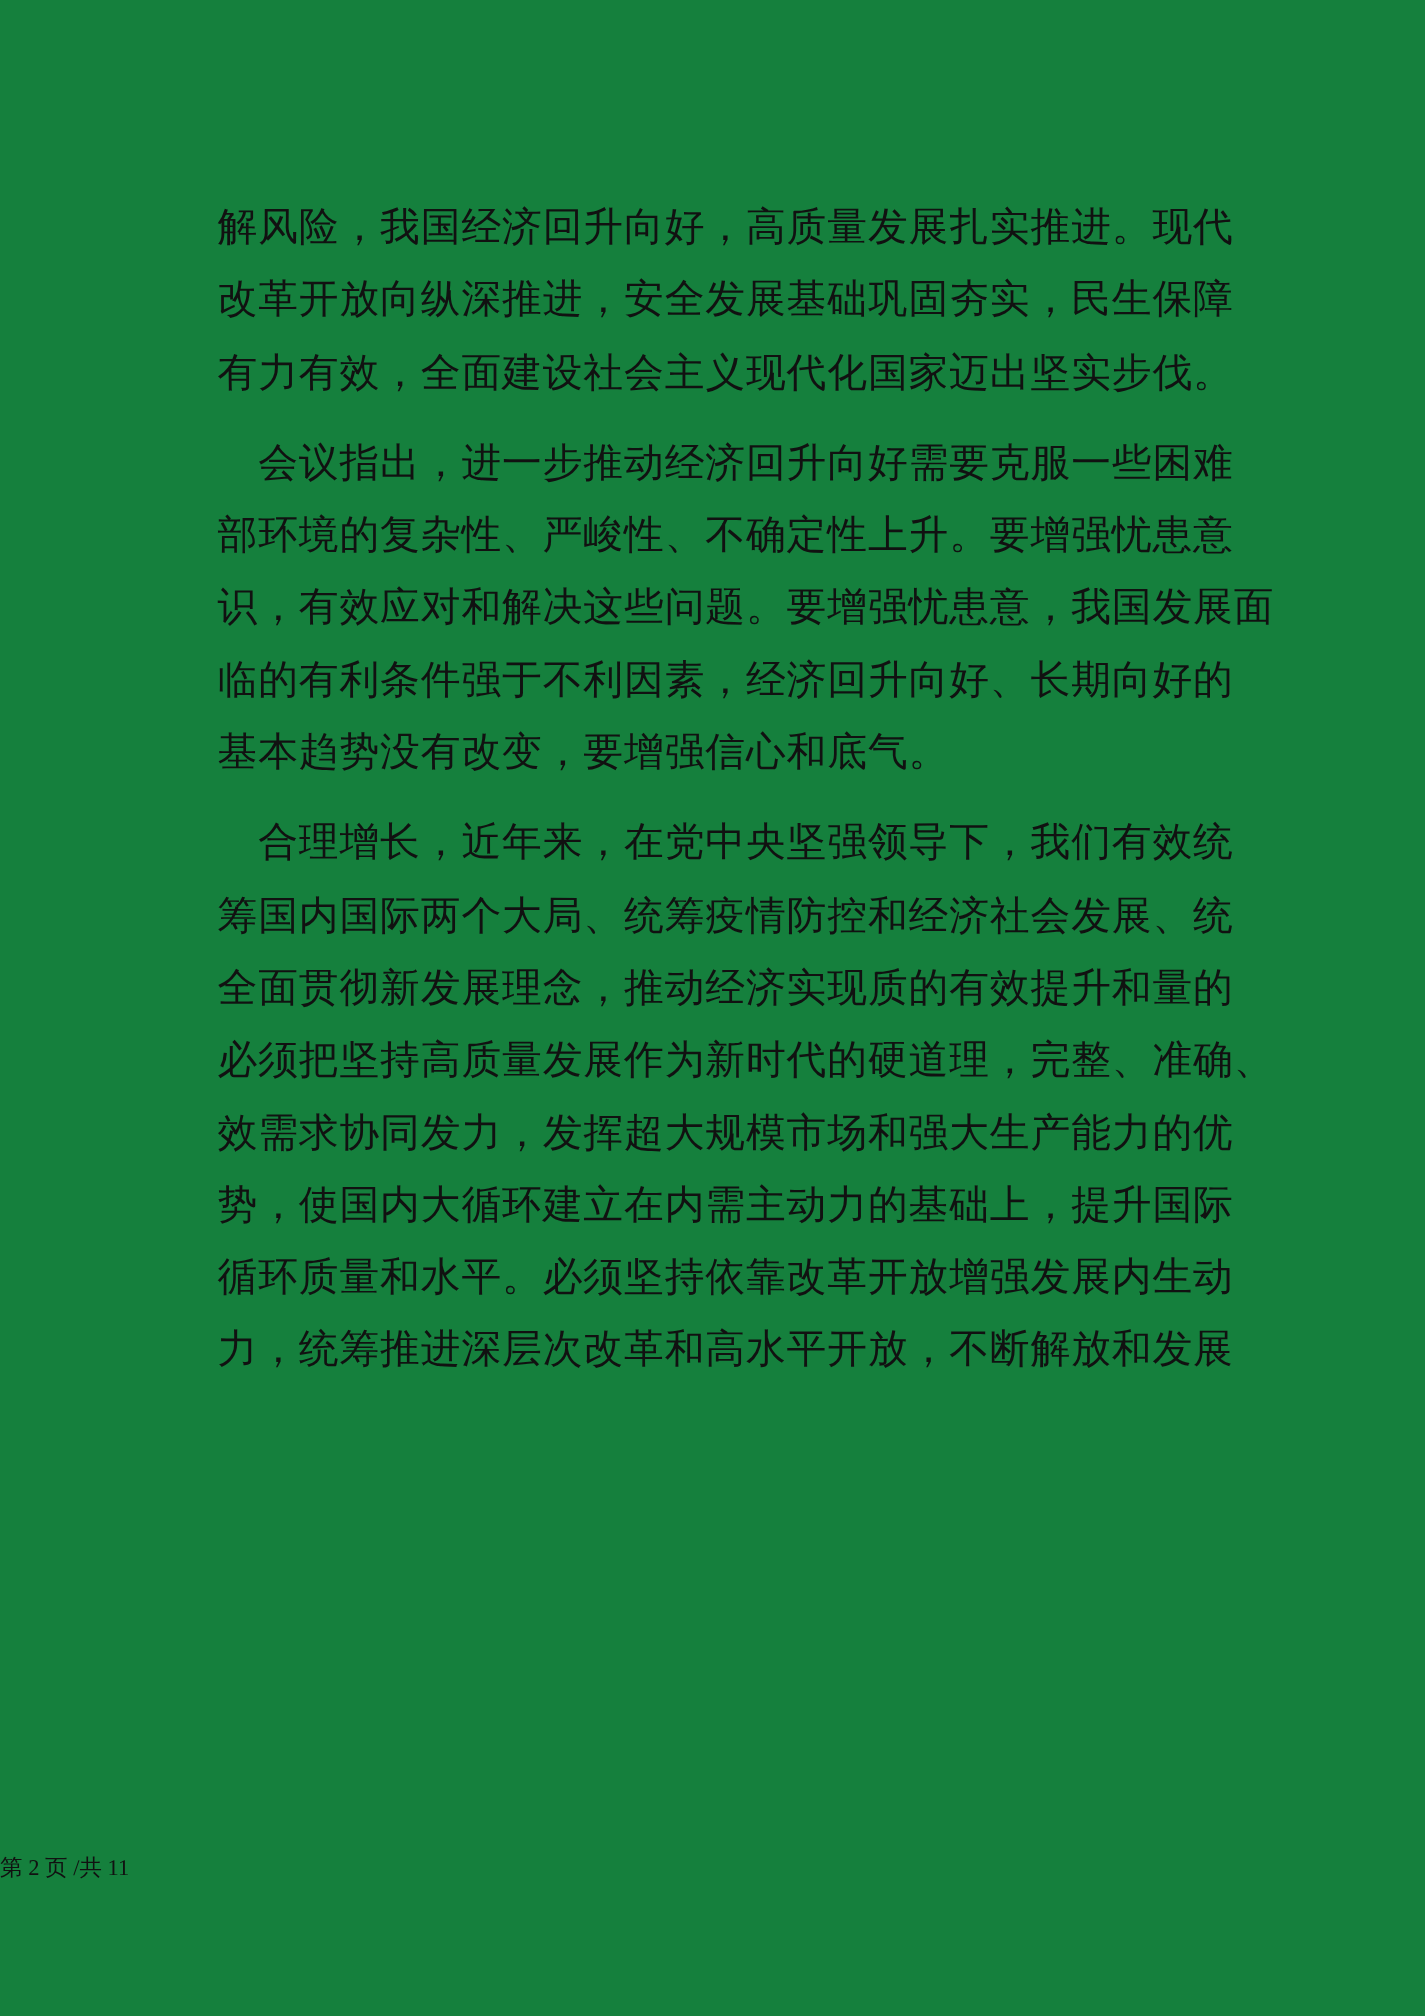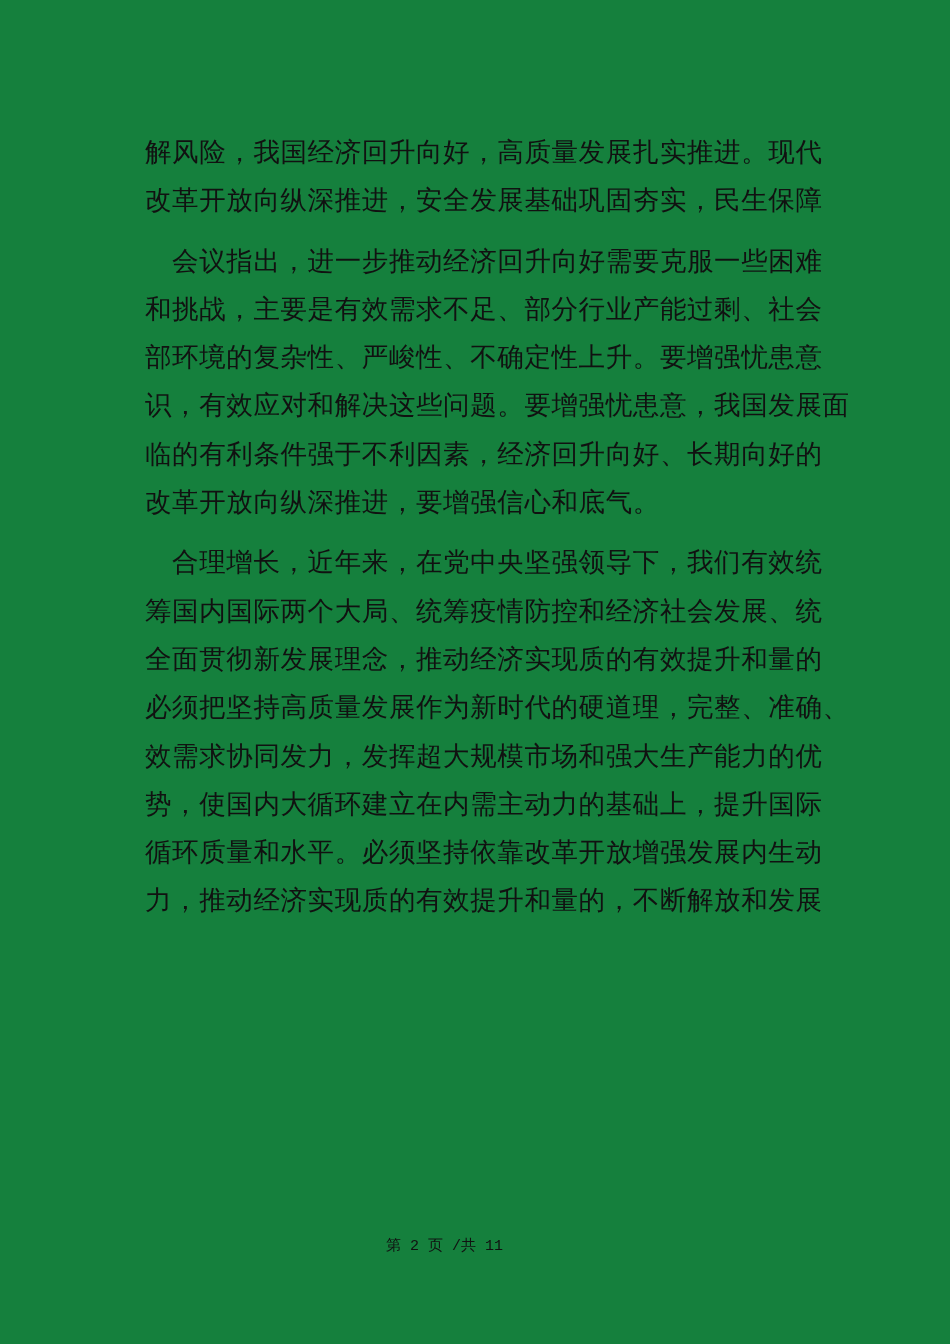--- a/index.html
+++ b/index.html
@@ -39,54 +39,54 @@
     }
     .para-gap {
       display: block;
       height: 12px;
     }
     .footer {
       position: absolute;
       left: 0;
       width: 889px;
       top: 1236px;
-      text-align: center;
-      font-family: Liberation Mono, monospace;
+      text-align: left;
+      font-family: Liberation Serif, serif;
       font-size: 15px;
       color: #111111;
     }
   </style>
 </head>
 <body>
 
 <div class="page">
   <div class="body-text">
 
     <div>
       <span class="line">解风险，我国经济回升向好，高质量发展扎实推进。现代</span>
       <span class="line">改革开放向纵深推进，安全发展基础巩固夯实，民生保障</span>
+      <span class="line">有力有效，全面建设社会主义现代化国家迈出坚实步伐。</span>
     </div>
     <span class="para-gap"></span>
 
     <div>
       <span class="line">　会议指出，进一步推动经济回升向好需要克服一些困难</span>
-      <span class="line">和挑战，主要是有效需求不足、部分行业产能过剩、社会</span>
       <span class="line">部环境的复杂性、严峻性、不确定性上升。要增强忧患意</span>
       <span class="line">识，有效应对和解决这些问题。要增强忧患意，我国发展面</span>
       <span class="line">临的有利条件强于不利因素，经济回升向好、长期向好的</span>
-      <span class="line">改革开放向纵深推进，要增强信心和底气。</span>
+      <span class="line">基本趋势没有改变，要增强信心和底气。</span>
     </div>
     <span class="para-gap"></span>
 
     <div>
       <span class="line">　合理增长，近年来，在党中央坚强领导下，我们有效统</span>
       <span class="line">筹国内国际两个大局、统筹疫情防控和经济社会发展、统</span>
       <span class="line">全面贯彻新发展理念，推动经济实现质的有效提升和量的</span>
       <span class="line">必须把坚持高质量发展作为新时代的硬道理，完整、准确、</span>
       <span class="line">效需求协同发力，发挥超大规模市场和强大生产能力的优</span>
       <span class="line">势，使国内大循环建立在内需主动力的基础上，提升国际</span>
       <span class="line">循环质量和水平。必须坚持依靠改革开放增强发展内生动</span>
-      <span class="line">力，推动经济实现质的有效提升和量的，不断解放和发展</span>
+      <span class="line">力，统筹推进深层次改革和高水平开放，不断解放和发展</span>
     </div>
   </div>
 
   <div class="footer">第 2 页 /共 11</div>
 </div>
 
 </body></html>

